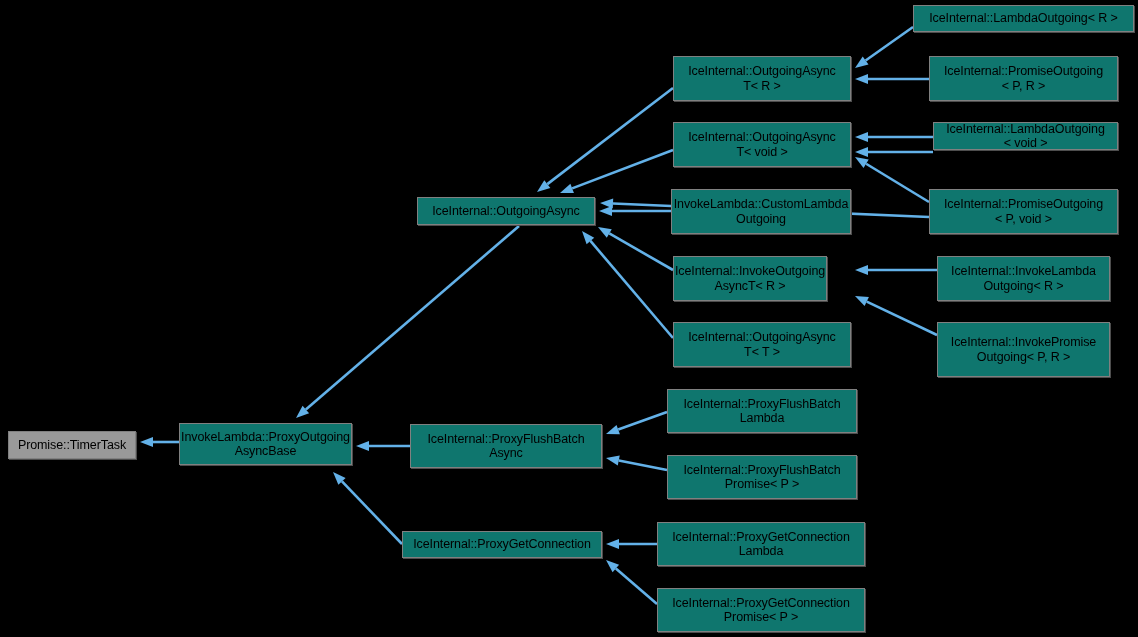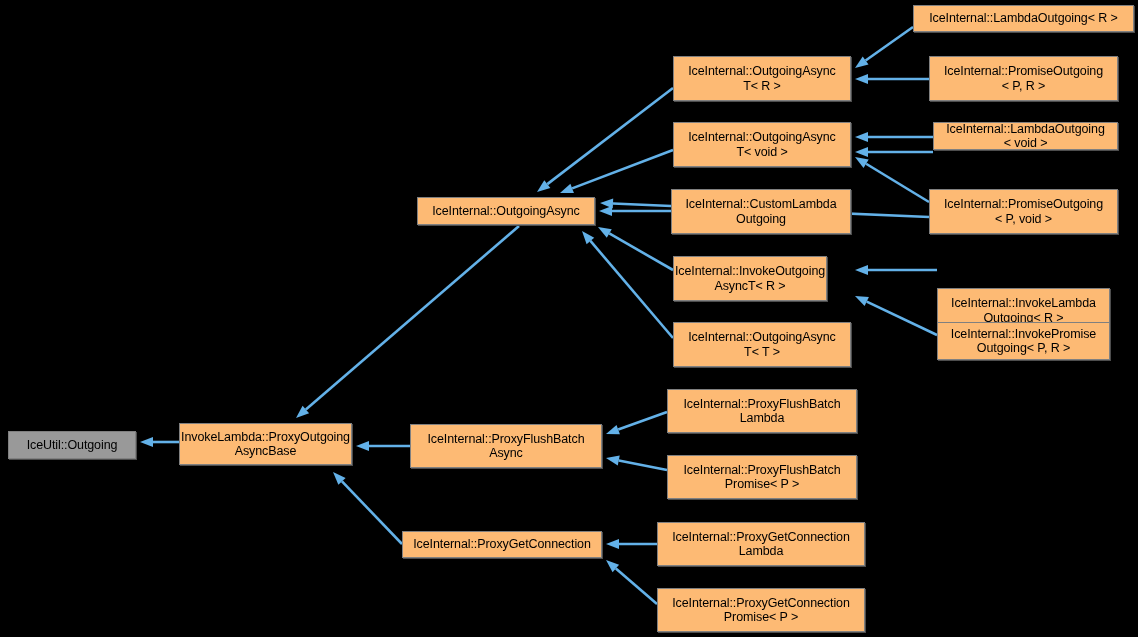--- a/index.html
+++ b/index.html
@@ -21,21 +21,21 @@
     left: 0;
     top: 0;
     width: 1138px;
     height: 637px;
     pointer-events: none;
   }
   .node {
     position: absolute;
     box-sizing: border-box;
     border: 1px solid #808080;
-    background: #fdba74;
+    background: #0f766e;
     color: #000000;
     display: flex;
     align-items: center;
     justify-content: center;
     text-align: center;
     font-size: 12.5px;
     line-height: 14.5px;
     letter-spacing: -0.1px;
     white-space: pre-line;
     box-shadow: 1px 1px 0 0 #4d4d4d;
@@ -133,44 +133,44 @@
       <g>
         <line x1="657" y1="544" x2="619" y2="544" stroke="#63b1e8" stroke-width="2.6"></line>
         <polygon points="606,544 619,539 619,549" fill="#63b1e8"></polygon>
       </g>
       <g>
         <line x1="657" y1="604" x2="615.8430374793295" y2="568.4920323351078" stroke="#63b1e8" stroke-width="2.6"></line>
         <polygon points="606,560 619.1092037620632,564.7062486892119 612.5768711965958,572.2778159810036" fill="#63b1e8"></polygon>
       </g>
     </svg>
   <div id="node-layer">
-      <div class="node root" style="left: 8px; top: 431px; width: 128px; height: 28px; background: rgb(153, 153, 153);"><span class="node-label">IceUtil::Outgoing</span></div>
+      <div class="node root" style="left: 8px; top: 431px; width: 128px; height: 28px; background: rgb(153, 153, 153);"><span class="node-label">Promise::TimerTask</span></div>
       <div class="node" style="left: 179px; top: 423px; width: 173px; height: 42px;"><span class="node-label">InvokeLambda::ProxyOutgoing
 AsyncBase</span></div>
       <div class="node" style="left: 417px; top: 197px; width: 178px; height: 28px;"><span class="node-label">IceInternal::OutgoingAsync</span></div>
       <div class="node" style="left: 673px; top: 56px; width: 178px; height: 45px;"><span class="node-label">IceInternal::OutgoingAsync
 T&lt; R &gt;</span></div>
       <div class="node" style="left: 673px; top: 122px; width: 178px; height: 45px;"><span class="node-label">IceInternal::OutgoingAsync
 T&lt; void &gt;</span></div>
-      <div class="node" style="left: 671px; top: 189px; width: 180px; height: 45px;"><span class="node-label">IceInternal::CustomLambda
+      <div class="node" style="left: 671px; top: 189px; width: 180px; height: 45px;"><span class="node-label">InvokeLambda::CustomLambda
 Outgoing</span></div>
       <div class="node" style="left: 673px; top: 256px; width: 154px; height: 45px;"><span class="node-label">IceInternal::InvokeOutgoing
 AsyncT&lt; R &gt;</span></div>
       <div class="node" style="left: 673px; top: 322px; width: 178px; height: 45px;"><span class="node-label">IceInternal::OutgoingAsync
 T&lt; T &gt;</span></div>
       <div class="node" style="left: 913px; top: 5px; width: 221px; height: 27px;"><span class="node-label">IceInternal::LambdaOutgoing&lt; R &gt;</span></div>
       <div class="node" style="left: 929px; top: 56px; width: 189px; height: 45px;"><span class="node-label">IceInternal::PromiseOutgoing
 &lt; P, R &gt;</span></div>
       <div class="node" style="left: 933px; top: 122px; width: 185px; height: 28px;"><span class="node-label">IceInternal::LambdaOutgoing
 &lt; void &gt;</span></div>
       <div class="node" style="left: 929px; top: 189px; width: 189px; height: 45px;"><span class="node-label">IceInternal::PromiseOutgoing
 &lt; P, void &gt;</span></div>
-      <div class="node" style="left: 937px; top: 256px; width: 173px; height: 45px; margin-top: 32px;"><span class="node-label">IceInternal::InvokeLambda
+      <div class="node" style="left: 937px; top: 256px; width: 173px; height: 45px;"><span class="node-label">IceInternal::InvokeLambda
 Outgoing&lt; R &gt;</span></div>
-      <div class="node" style="left: 937px; top: 322px; width: 173px; height: 38px;"><span class="node-label">IceInternal::InvokePromise
+      <div class="node" style="left: 937px; top: 322px; width: 173px; height: 55px;"><span class="node-label">IceInternal::InvokePromise
 Outgoing&lt; P, R &gt;</span></div>
       <div class="node" style="left: 410px; top: 424px; width: 192px; height: 44px;"><span class="node-label">IceInternal::ProxyFlushBatch
 Async</span></div>
       <div class="node" style="left: 667px; top: 389px; width: 190px; height: 44px;"><span class="node-label">IceInternal::ProxyFlushBatch
 Lambda</span></div>
       <div class="node" style="left: 667px; top: 455px; width: 190px; height: 44px;"><span class="node-label">IceInternal::ProxyFlushBatch
 Promise&lt; P &gt;</span></div>
       <div class="node" style="left: 402px; top: 531px; width: 200px; height: 27px;"><span class="node-label">IceInternal::ProxyGetConnection</span></div>
       <div class="node" style="left: 657px; top: 522px; width: 208px; height: 44px;"><span class="node-label">IceInternal::ProxyGetConnection
 Lambda</span></div>

